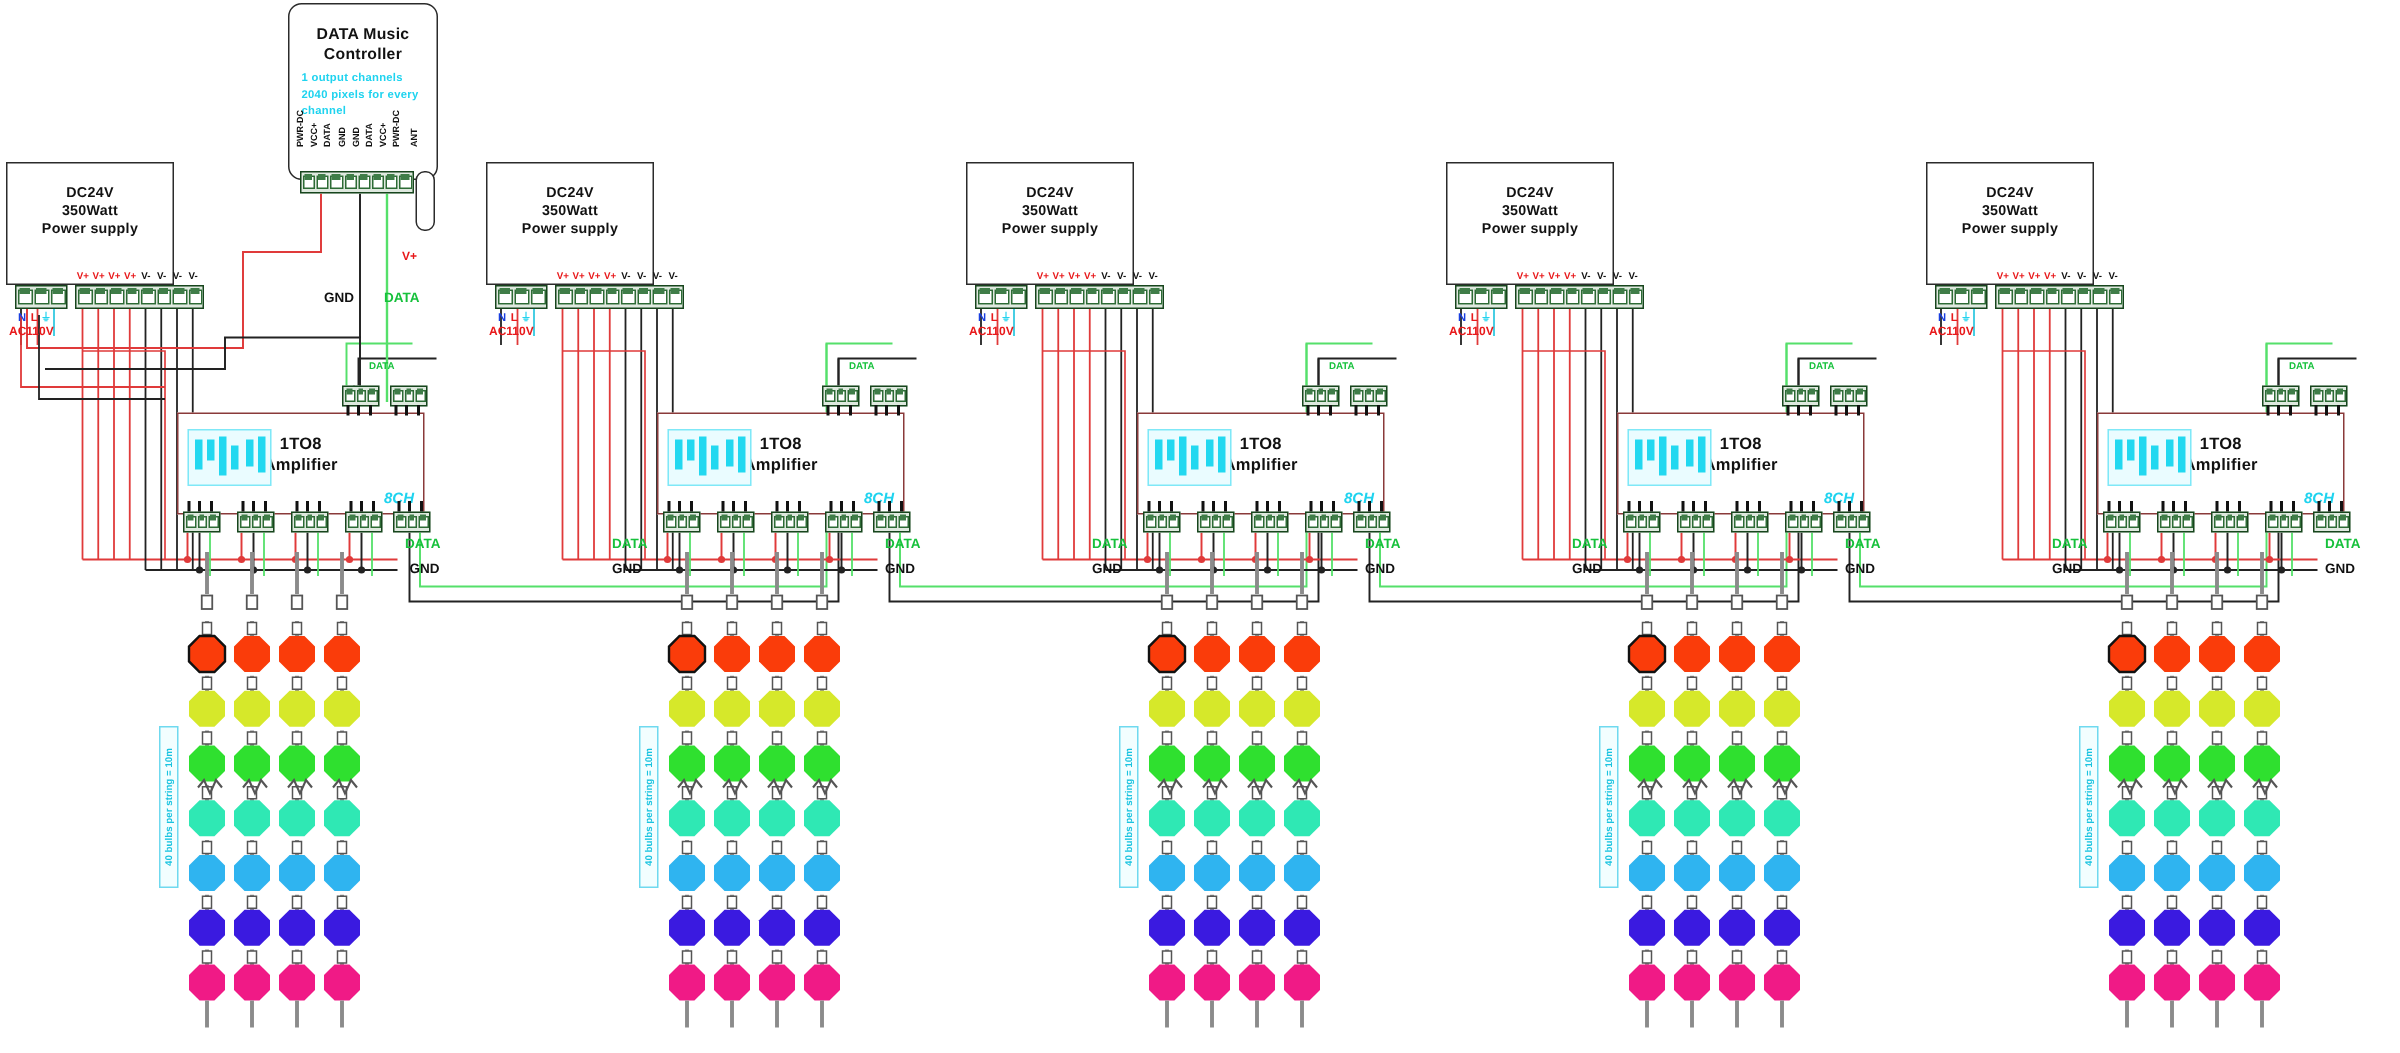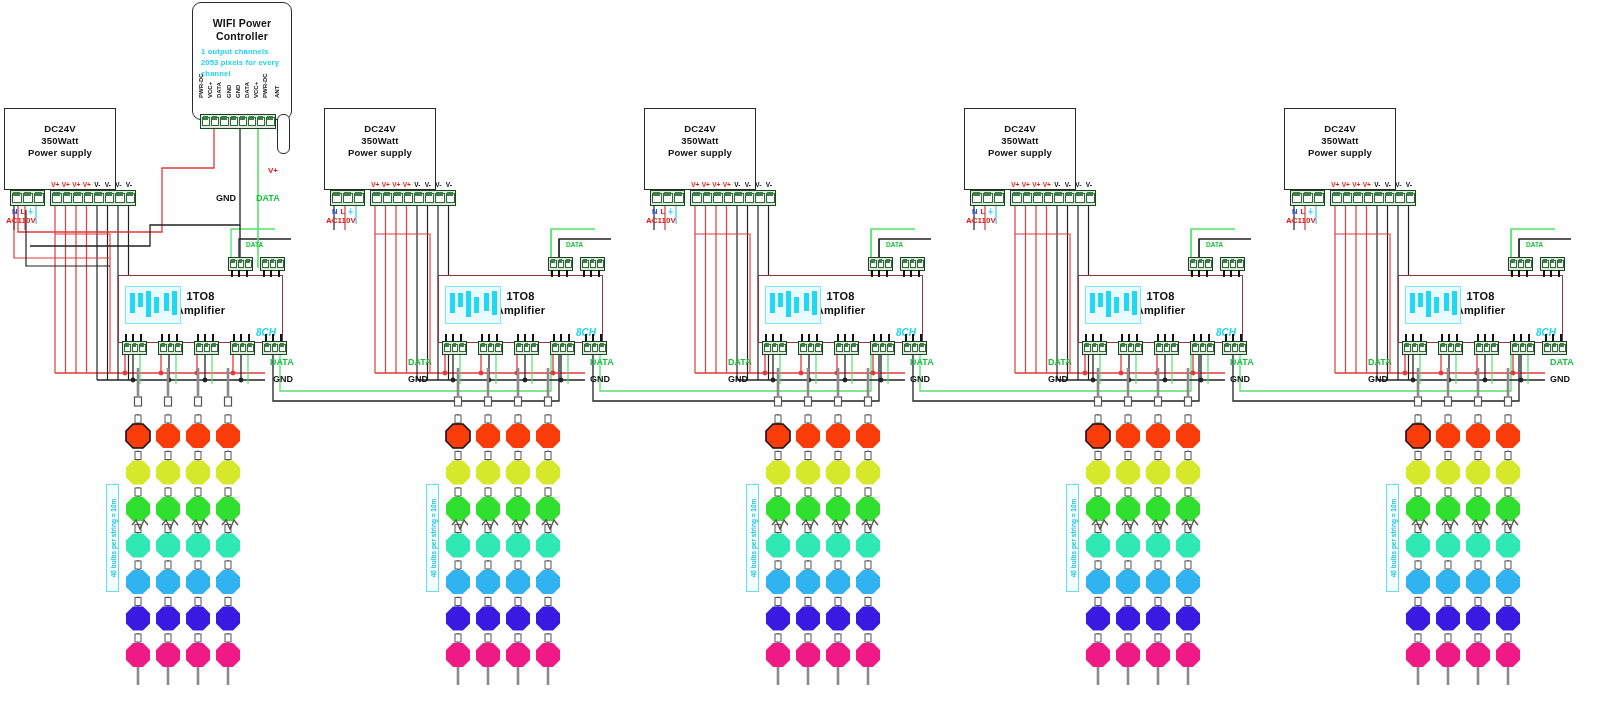--- a/index.html
+++ b/index.html
@@ -1351,22 +1351,22 @@
         <div class="cell" style="left:16px;width:6.5px;"></div>
         <div class="scr" style="left:17px;width:3.5px;"></div>
       </div>
       <div style="position:absolute;left:1542.5px;top:270px;width:2px;height:7px;background:#111;"></div>
       <div style="position:absolute;left:1550px;top:270px;width:2px;height:7px;background:#111;"></div>
       <div style="position:absolute;left:1557.5px;top:270px;width:2px;height:7px;background:#111;"></div>
       <div class="stringlbl" style="left:1386px;top:484px;width:13px;height:108px;">
         <span>40 bulbs per string = 10m</span>
       </div>
       <div class="blk round wifi-body" style="left:192px;top:2px;width:100px;height:118px;">
-        <div class="ttl" style="top:14px;font-size:10.5px;"><span>WIFI Power</span><br><span>Controller</span></div>
-        <div class="ttl cy" style="top:44px;font-size:7.5px;text-align:left;left:8px;width:86px;line-height:1.45;"><span>1 output channels</span><br><span>2053 pixels for every</span><br><span>channel</span></div>
+        <div class="ttl" style="top:14px;font-size:10.5px;"><span>DATA Music</span><br><span>Controller</span></div>
+        <div class="ttl cy" style="top:44px;font-size:7.5px;text-align:left;left:8px;width:86px;line-height:1.45;"><span>1 output channels</span><br><span>2040 pixels for every</span><br><span>channel</span></div>
       </div>
       <div class="pinlbl" style="left:204px;top:92px;">PWR-DC</div>
       <div class="pinlbl" style="left:213.2px;top:92px;">VCC+</div>
       <div class="pinlbl" style="left:222.4px;top:92px;">DATA</div>
       <div class="pinlbl" style="left:231.6px;top:92px;">GND</div>
       <div class="pinlbl" style="left:240.8px;top:92px;">GND</div>
       <div class="pinlbl" style="left:250px;top:92px;">DATA</div>
       <div class="pinlbl" style="left:259.2px;top:92px;">VCC+</div>
       <div class="pinlbl" style="left:268.4px;top:92px;">PWR-DC</div>
       <div class="pinlbl" style="left:280px;top:92px;">ANT</div>

